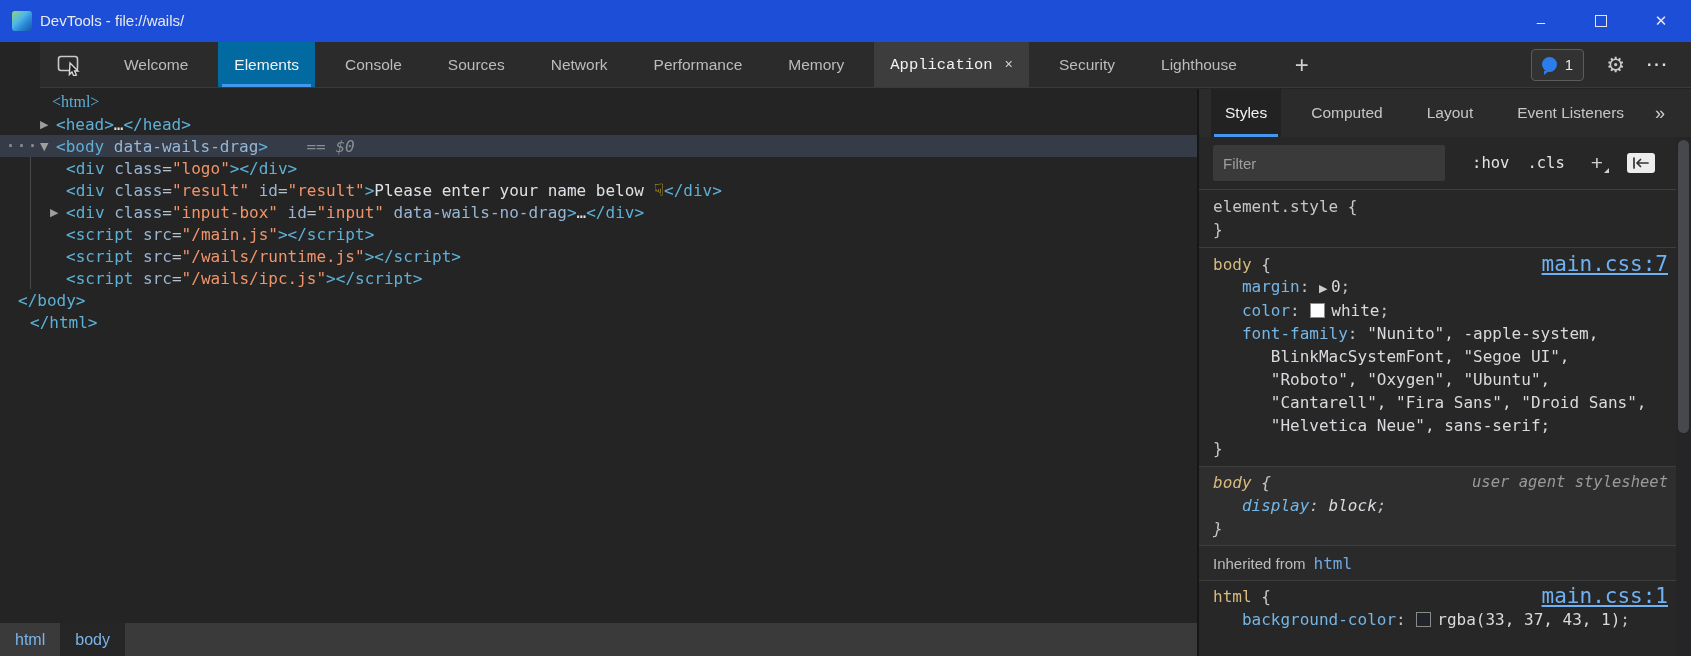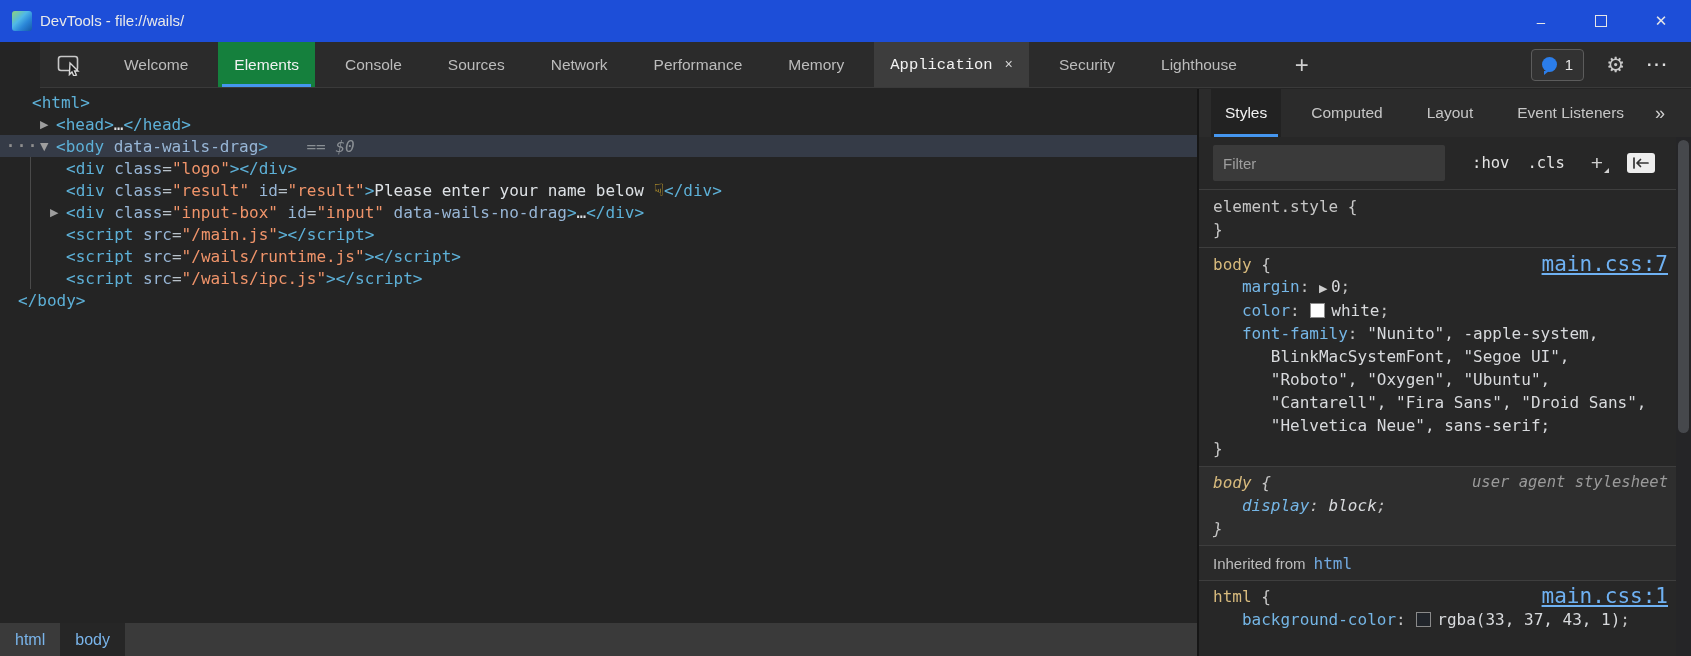--- a/index.html
+++ b/index.html
@@ -14,21 +14,21 @@
   #win-controls{position:absolute;right:0;top:0;height:42px;display:flex;}
   .win-btn{width:60px;height:42px;display:flex;align-items:center;justify-content:center;color:#e6e6e6;font-size:15px;}
   .max-box{width:10px;height:10px;border:1px solid #e6e6e6;}
 
   
   #tabbar{position:absolute;top:42px;left:0;right:0;height:46px;background:#2b2b2b;
     border-bottom:1px solid #3a3a3a;display:flex;align-items:stretch;padding-left:12px;box-sizing:border-box;margin-left:40px;}
   #inspect-btn{width:36px;display:flex;align-items:center;justify-content:center;margin-right:20px;}
   .tab{position:relative;display:flex;align-items:center;padding:0 16px;margin-right:14px;
     color:#bcbcbc;font-size:15.5px;white-space:nowrap;}
-  .tab.active{background:#15803d;color:#f2f2f2;}
+  .tab.active{background:#0369a1;color:#f2f2f2;}
   .tab.active::after{content:"";position:absolute;left:4px;right:4px;bottom:0;height:3px;background:#4596ef;}
   .tab.tool-selected{background:#3d3d3d;color:#f2f2f2;font-family:Liberation Mono, monospace;}
   .tab-close{margin-left:12px;font-size:14px;color:#d6d6d6;}
   #add-tab{display:flex;align-items:center;margin-left:28px;color:#cfcfcf;font-size:24px;font-weight:300;}
   #tabbar-right{margin-left:auto;display:flex;align-items:center;margin-right:22px;}
   #issues-badge{display:flex;align-items:center;height:30px;padding:0 10px;border:1px solid #5c5c5c;
     border-radius:4px;background:#323232;color:#e8e8e8;font-size:15px;}
   #issues-bubble{position:relative;width:15px;height:15px;border-radius:50%;background:#2b7de9;margin-right:8px;}
   #issues-bubble::after{content:"";position:absolute;left:2px;bottom:-3px;border-left:5px solid #2b7de9;
     border-bottom:4px solid transparent;}
@@ -162,30 +162,31 @@
       <span>1</span>
     </div>
     <div id="gear-btn"><span>⚙</span></div>
     <div id="more-btn"><span>···</span></div>
   </div>
 </div>
 
 <div id="elements">
   <div id="tree">
     <div id="indent-guide"></div>
-  <div class="tree-row" style="padding-left: 32px;"><span class="code"><span class="tag">&lt;html&gt;</span></span></div>
+  <div class="tree-row" style="padding-left: 52px; font-family: Liberation Serif, serif;"><span class="code"><span class="tag">&lt;html&gt;</span></span></div>
       <div class="tree-row" style="padding-left: 40px;"><span class="tree-arrow">▶</span><span class="code"><span class="tag">&lt;head&gt;</span><span class="txt">…</span><span class="tag">&lt;/head&gt;</span></span></div>
       <div class="tree-row selected" style="padding-left: 40px;"><span class="row-dots">···</span><span class="tree-arrow">▼</span><span class="code"><span class="tag">&lt;body</span><span class="attr"> data-wails-drag</span><span class="tag">&gt;</span><span class="meta">    == </span><span class="metai">$0</span></span></div>
       <div class="tree-row" style="padding-left: 66px;"><span class="code"><span class="tag">&lt;div</span><span class="attr"> class</span><span class="pun">=</span><span class="val">"logo"</span><span class="tag">&gt;&lt;/div&gt;</span></span></div>
       <div class="tree-row" style="padding-left: 66px;"><span class="code"><span class="tag">&lt;div</span><span class="attr"> class</span><span class="pun">=</span><span class="val">"result"</span><span class="attr"> id</span><span class="pun">=</span><span class="val">"result"</span><span class="tag">&gt;</span><span class="txt">Please enter your name below </span><span class="emoji">☟</span><span class="tag">&lt;/div&gt;</span></span></div>
       <div class="tree-row" style="padding-left: 50px;"><span class="tree-arrow">▶</span><span class="code"><span class="tag">&lt;div</span><span class="attr"> class</span><span class="pun">=</span><span class="val">"input-box"</span><span class="attr"> id</span><span class="pun">=</span><span class="val">"input"</span><span class="attr"> data-wails-no-drag</span><span class="tag">&gt;</span><span class="txt">…</span><span class="tag">&lt;/div&gt;</span></span></div>
       <div class="tree-row" style="padding-left: 66px;"><span class="code"><span class="tag">&lt;script</span><span class="attr"> src</span><span class="pun">=</span><span class="val">"/main.js"</span><span class="tag">&gt;&lt;/script&gt;</span></span></div>
       <div class="tree-row" style="padding-left: 66px;"><span class="code"><span class="tag">&lt;script</span><span class="attr"> src</span><span class="pun">=</span><span class="val">"/wails/runtime.js"</span><span class="tag">&gt;&lt;/script&gt;</span></span></div>
       <div class="tree-row" style="padding-left: 66px;"><span class="code"><span class="tag">&lt;script</span><span class="attr"> src</span><span class="pun">=</span><span class="val">"/wails/ipc.js"</span><span class="tag">&gt;&lt;/script&gt;</span></span></div>
       <div class="tree-row" style="padding-left: 18px;"><span class="code"><span class="tag">&lt;/body&gt;</span></span></div>
+      <div class="tree-row" style="padding-left: 30px;"><span class="code"><span class="tag">&lt;/html&gt;</span></span></div>
     </div>
   <div id="breadcrumb">
     <div class="crumb">
         <span>html</span>
       </div>
     <div class="crumb selected">
         <span>body</span>
       </div>
   </div>
 </div>

